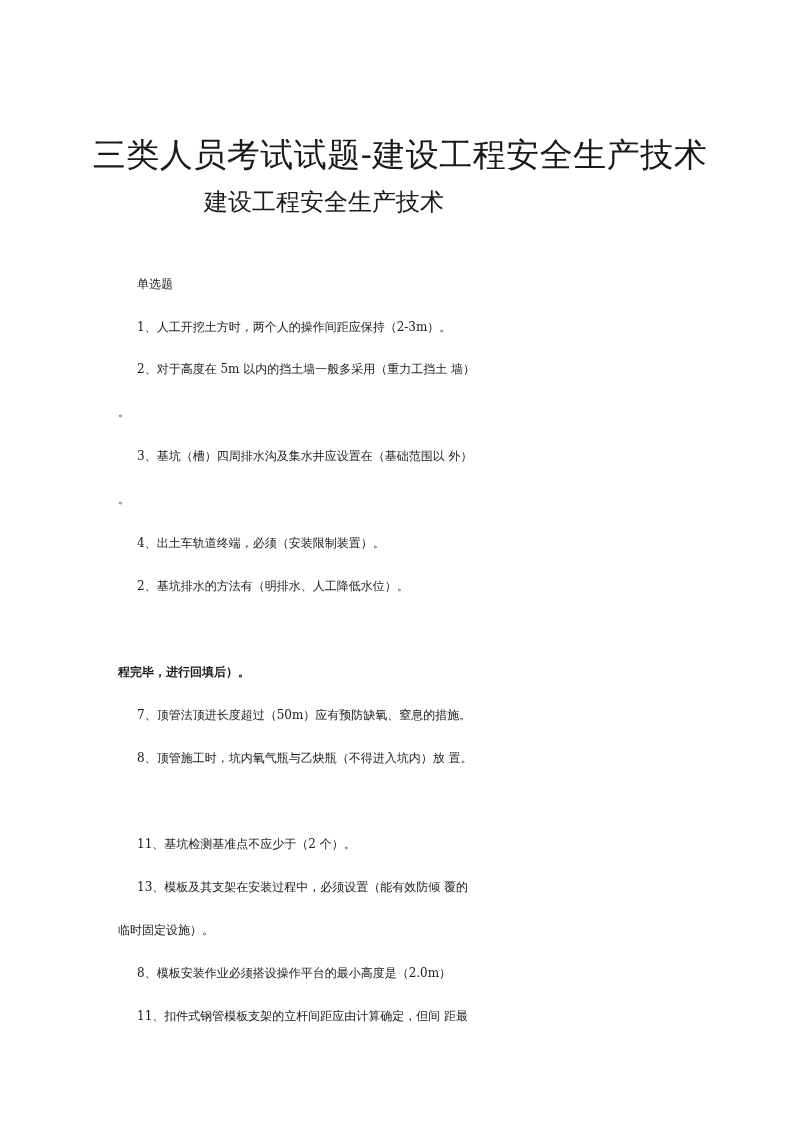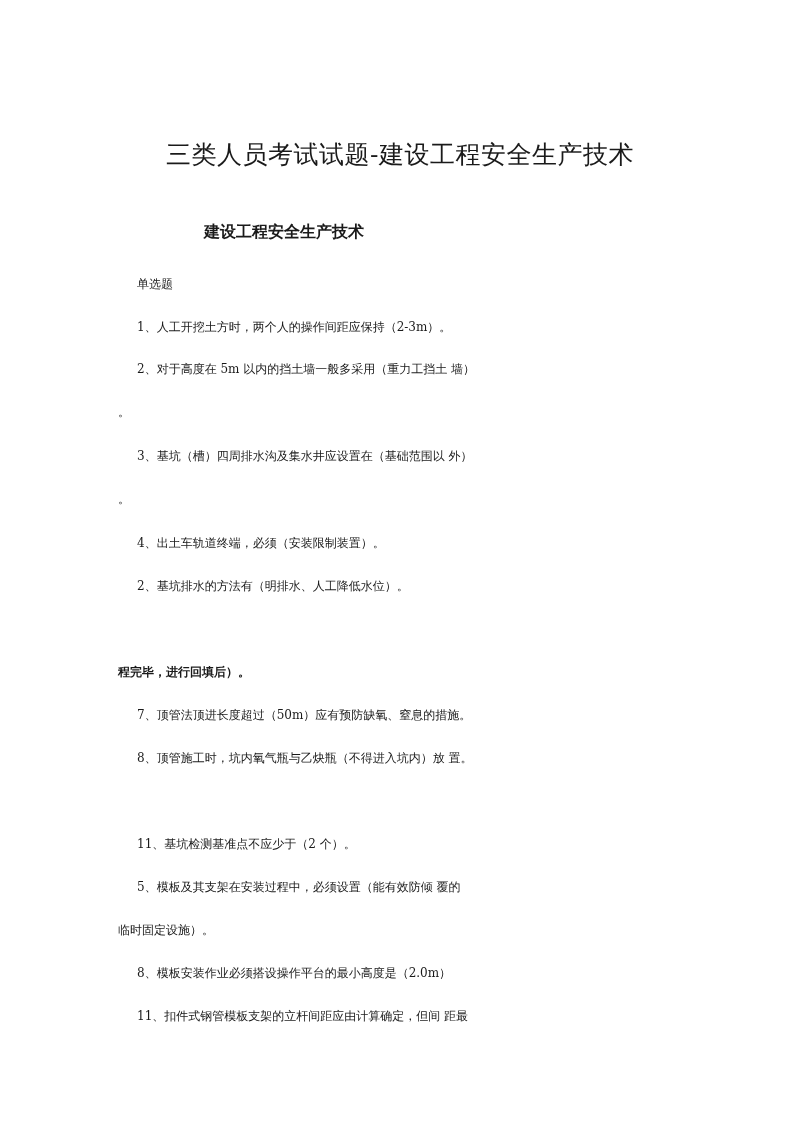--- a/index.html
+++ b/index.html
@@ -20,33 +20,32 @@
       left: 0; top: 0;
       width: 800px;
       height: 1131px;
     }
     .title {
       position: absolute;
       left: 0;
       width: 800px;
       top: 138px;
       text-align: center;
-      font-size: 25px;
+      font-size: 33px;
       letter-spacing: 0.5px;
       line-height: 34px;
       white-space: nowrap;
     }
     .subtitle {
       position: absolute;
       left: 204px;
-      top: 218px;
-      font-size: 16px;
+      top: 188px;
+      font-size: 24px;
       line-height: 28px;
       white-space: nowrap;
-      font-weight: bold;
     }
     .line {
       position: absolute;
       font-size: 12px;
       line-height: 28px;
       white-space: nowrap;
       margin-top: 24px;
     }
     .indent { left: 137px; }
     .flush { left: 118px; }
@@ -74,19 +73,19 @@
 
   <div class="line flush" style="top:634px;font-weight:bold;">程完毕，进行回填后）。</div>
 
   <div class="line indent" style="top:677px;">7、顶管法顶进长度超过（50m）应有预防缺氧、窒息的措施。</div>
 
   <div class="line indent" style="top:720px;">8、顶管施工时，坑内氧气瓶与乙炔瓶（不得进入坑内）放 置。</div>
 
 
   <div class="line indent" style="top:806px;">11、基坑检测基准点不应少于（2 个）。</div>
 
-  <div class="line indent" style="top:849px;">5、模板及其支架在安装过程中，必须设置（能有效防倾 覆的</div>
+  <div class="line indent" style="top:849px;">13、模板及其支架在安装过程中，必须设置（能有效防倾 覆的</div>
   <div class="line flush" style="top:892px;">临时固定设施）。</div>
 
   <div class="line indent" style="top:935px;">8、模板安装作业必须搭设操作平台的最小高度是（2.0m）</div>
 
   <div class="line indent" style="top:978px;">11、扣件式钢管模板支架的立杆间距应由计算确定，但间 距最</div>
 </div>
 
 </body></html>

